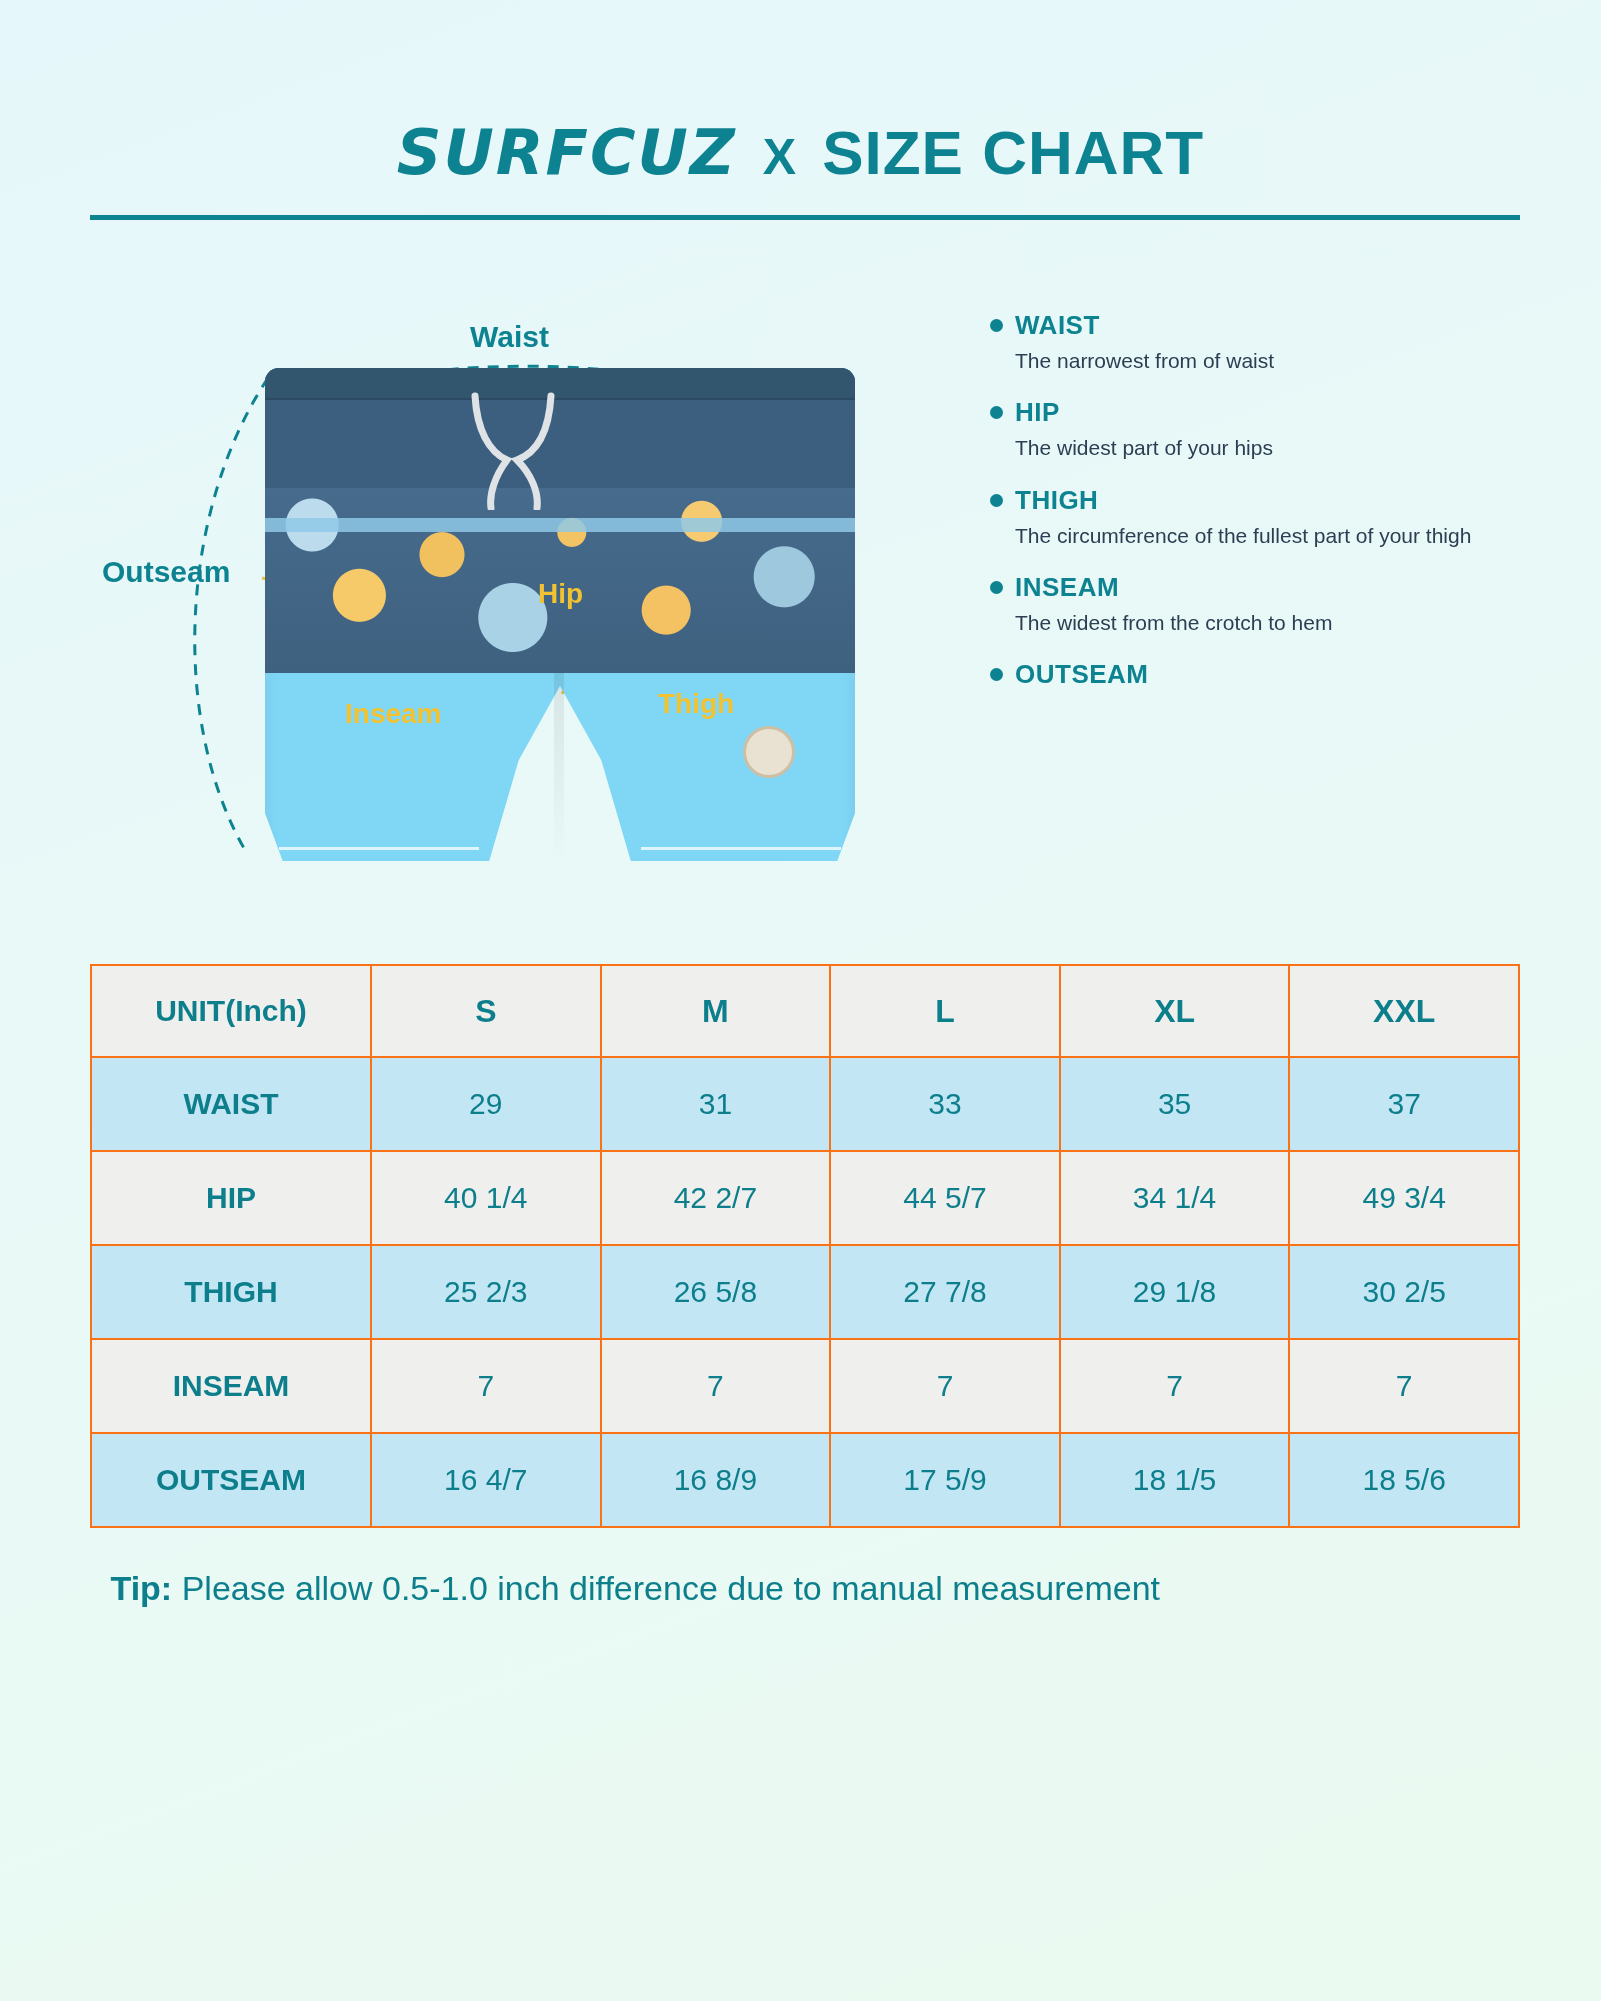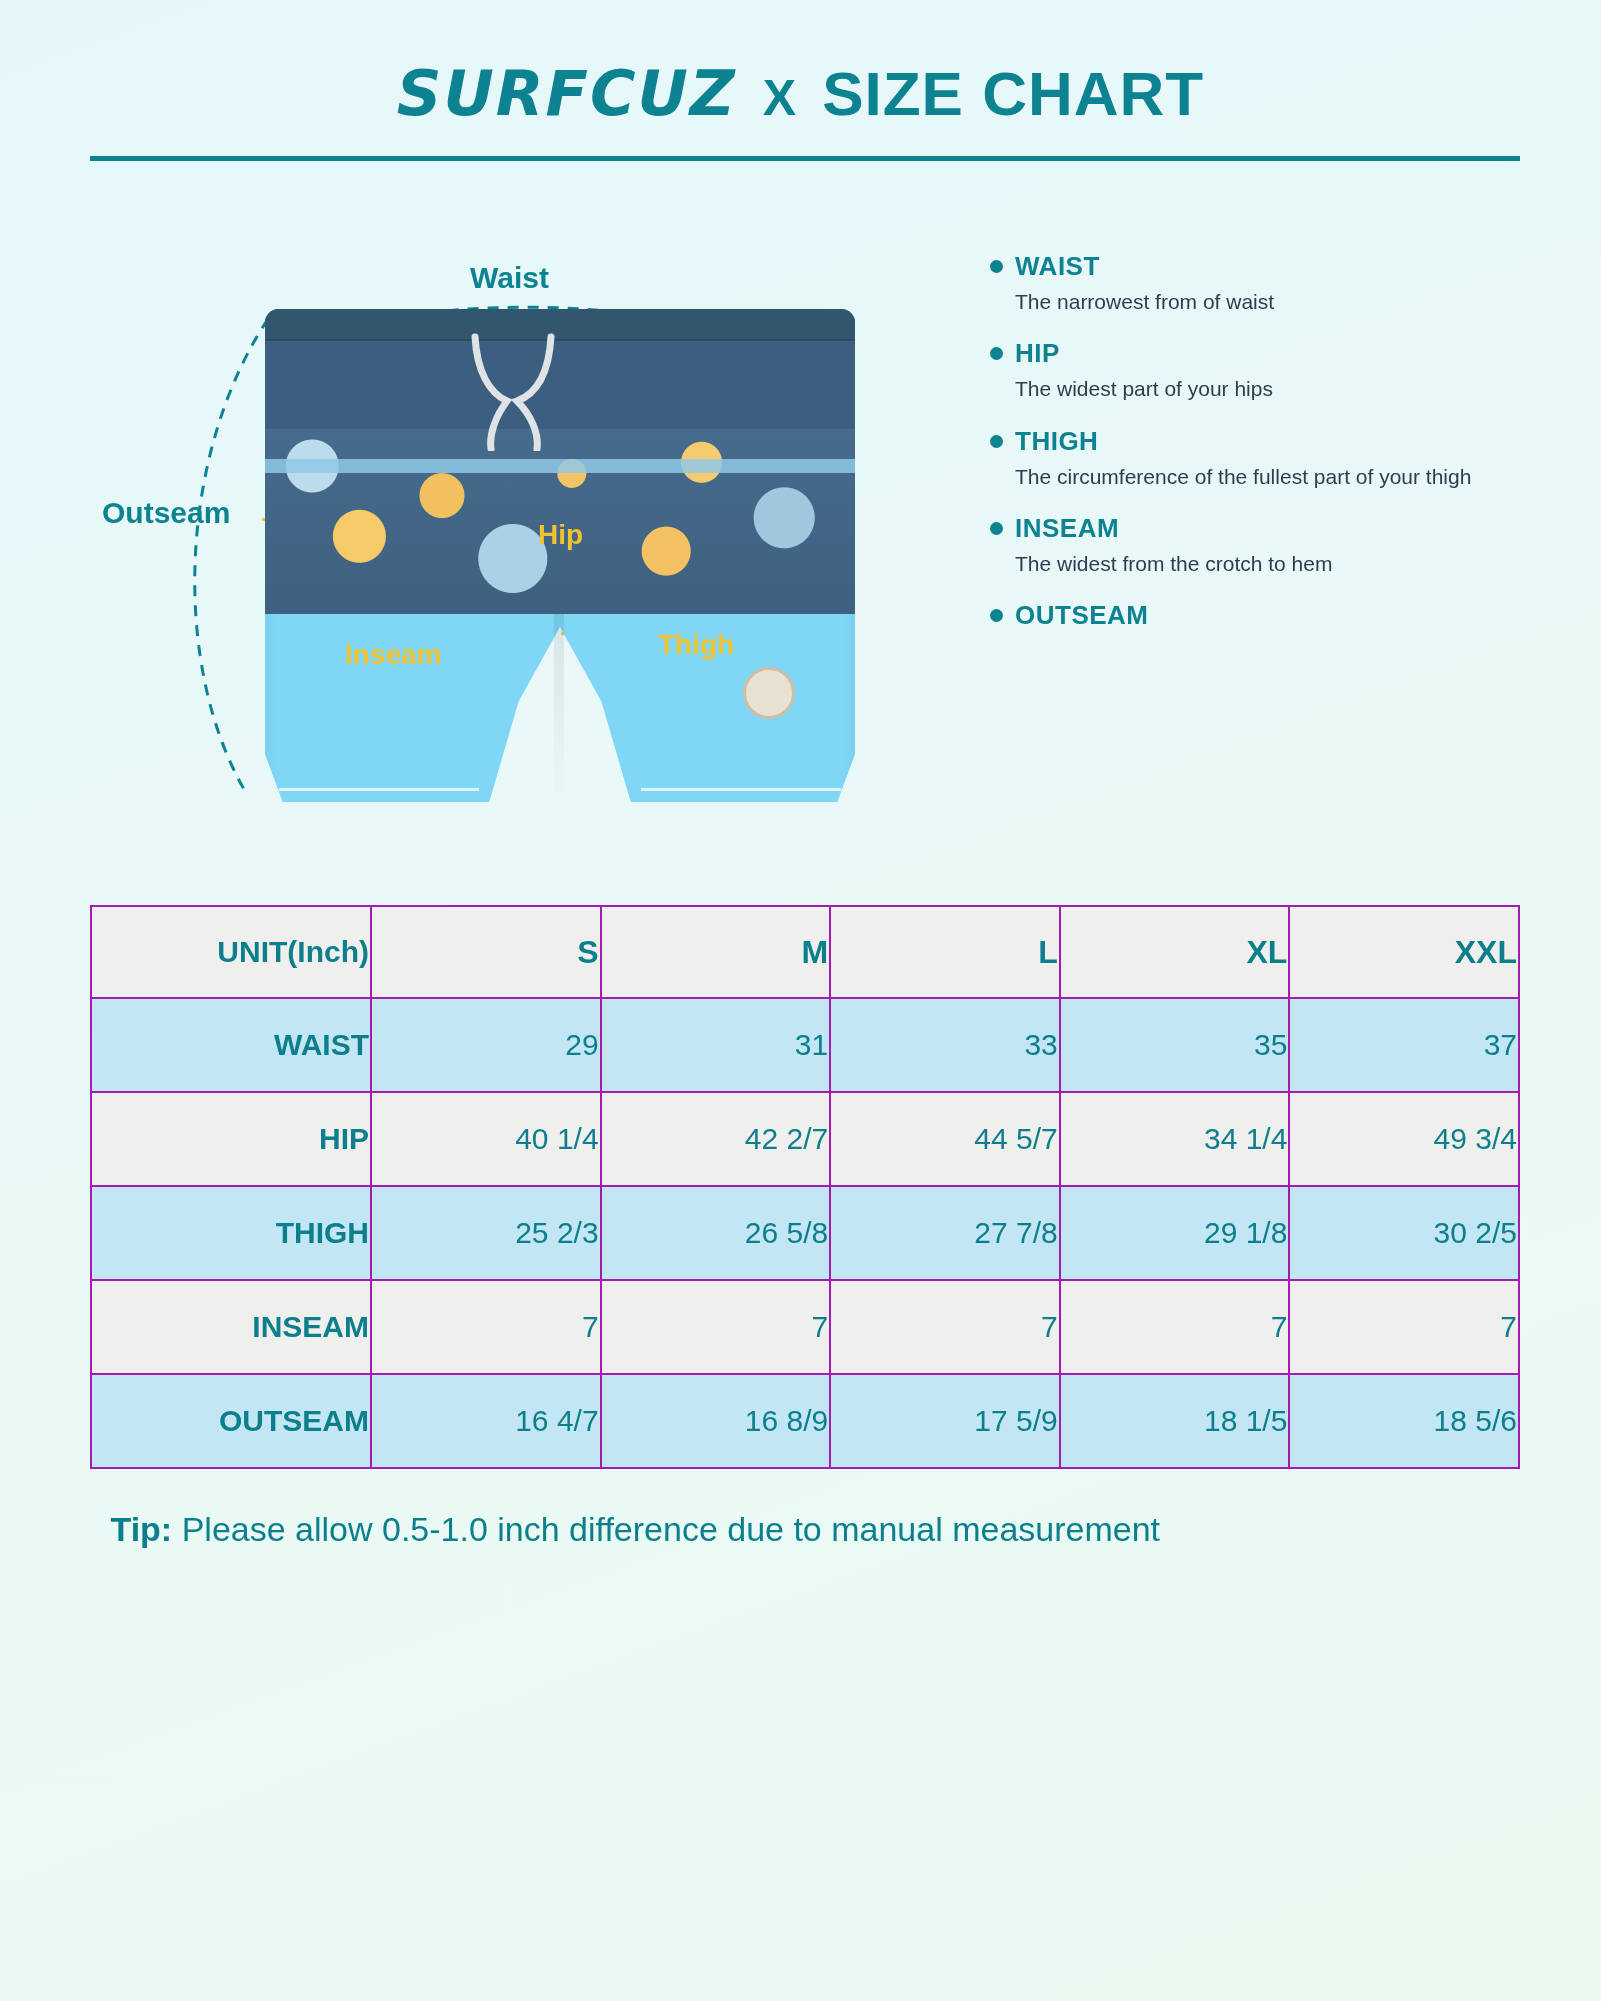--- a/index.html
+++ b/index.html
@@ -18,21 +18,21 @@
   .page {
     position: relative;
     width: 1601px;
     height: 2001px;
     box-sizing: border-box;
     padding: 0 90px;
   }
 
   
   .header {
-    padding-top: 57px;
+    padding-top: 116px;
     display: flex;
     align-items: baseline;
     justify-content: center;
     gap: 26px;
   }
   .brand {
     font-family: "DejaVu Sans", sans-serif;
     font-size: 62px;
     font-weight: bold;
     font-style: italic;
@@ -205,23 +205,23 @@
 
   
   .table-wrap { margin-top: 14px; }
   table {
     width: 1430px;
     margin: 0 auto;
     border-collapse: collapse;
     table-layout: fixed;
   }
   th, td {
-    text-align: right;
+    text-align: center;
     color: #0d7f8c;
-    border: 2px solid #a21caf;
+    border: 2px solid #f97316;
   }
   thead th {
     background: #efefed;
     font-size: 32px;
     font-weight: bold;
     height: 88px;
   }
   thead th.unit { font-size: 30px; }
   tbody td {
     height: 90px;

